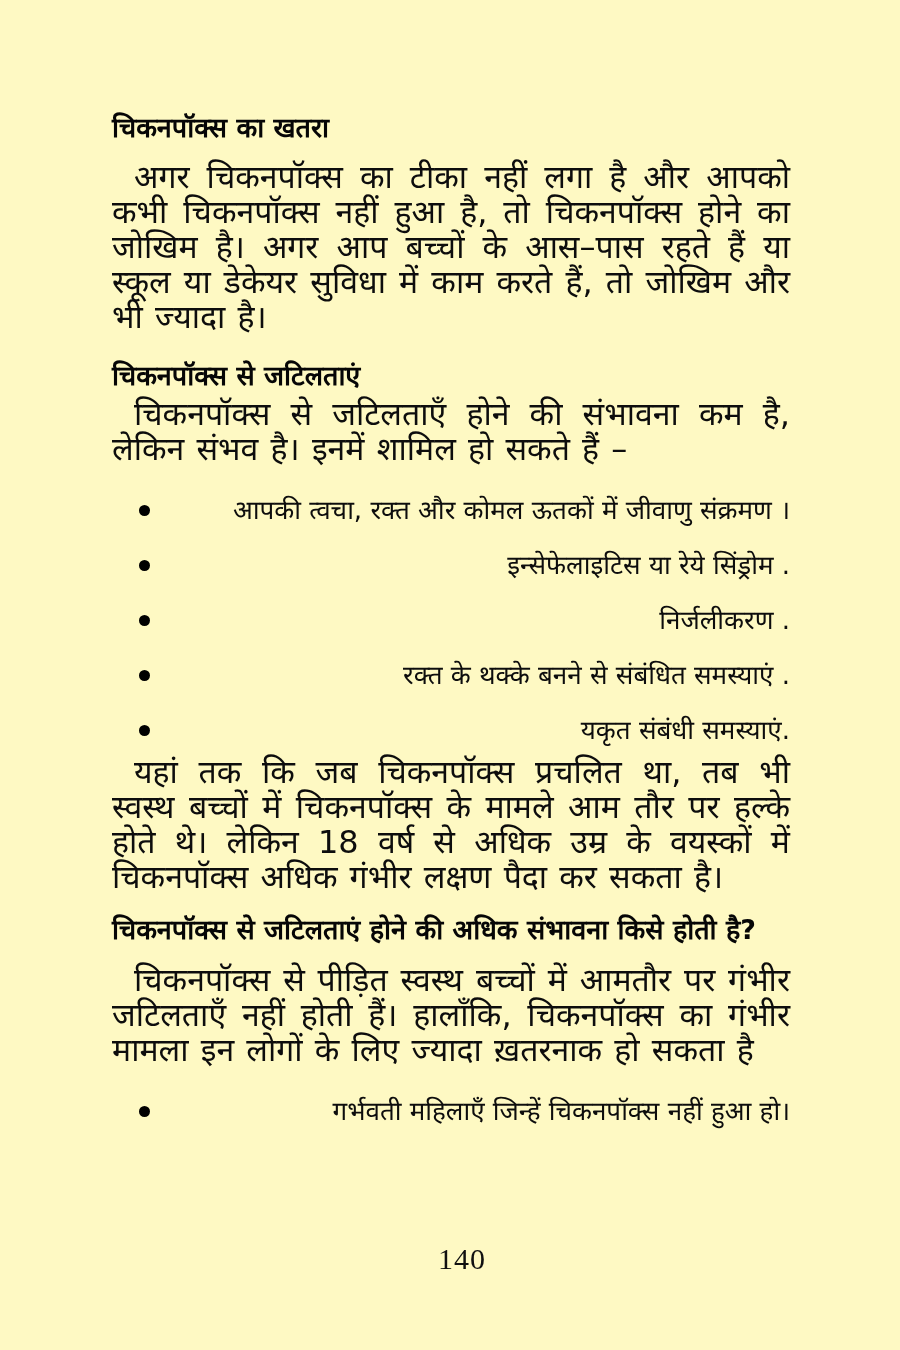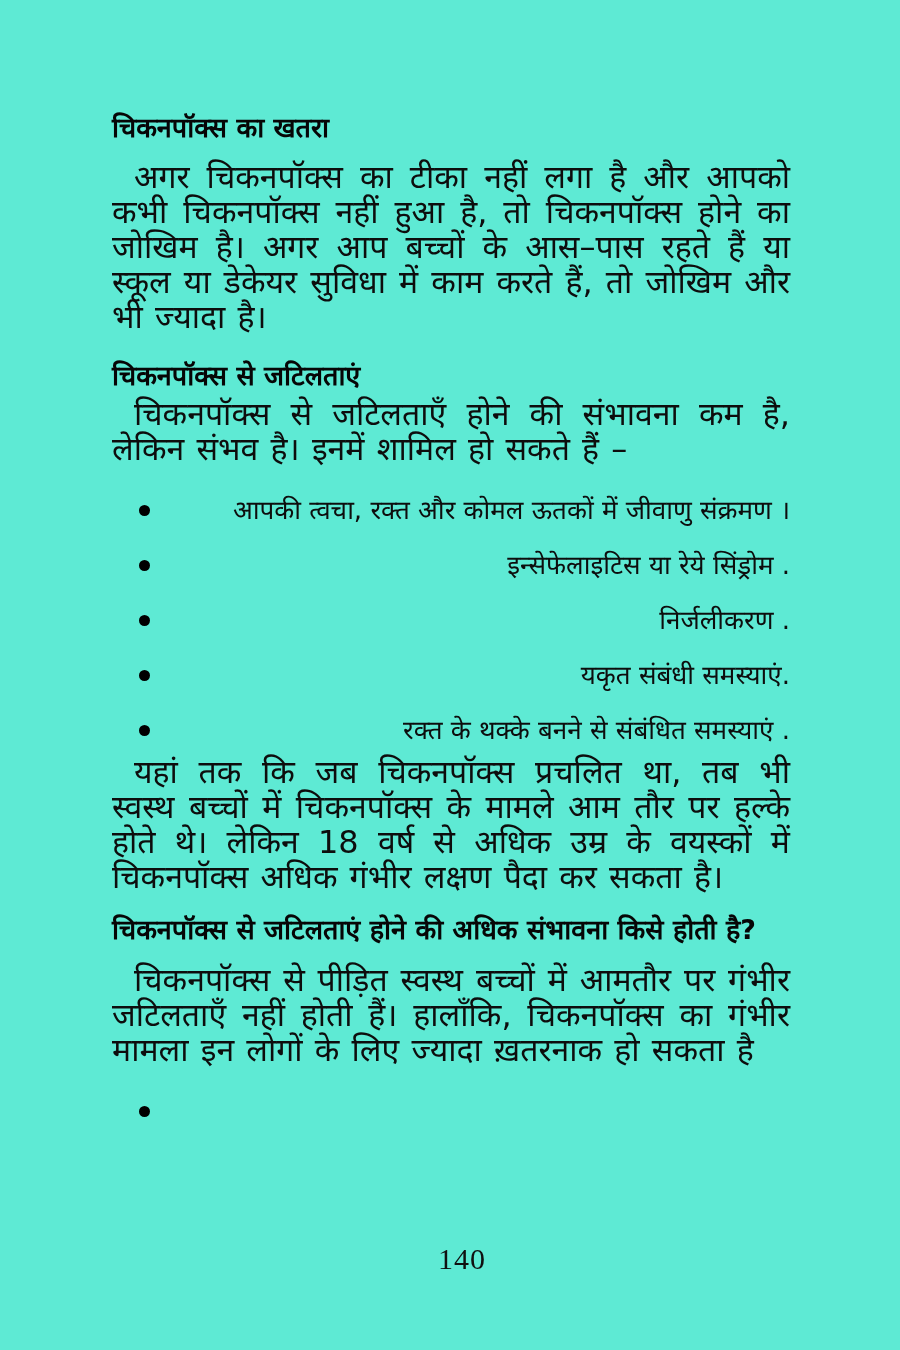--- a/index.html
+++ b/index.html
@@ -4,21 +4,21 @@
 <style>
   html, body {
     margin: 0;
     padding: 0;
     background: #ffffff;
   }
   .page {
     position: relative;
     width: 900px;
     height: 1350px;
-    background: #5eead4;
+    background: #fef9c3;
     color: #0d0d0d;
     font-family: "DejaVu Sans", "Liberation Sans", sans-serif;
     box-sizing: border-box;
     padding: 110px 110px 0 112px;
     overflow: hidden;
   }
   .heading {
     font-size: 27px;
     font-weight: 700;
     line-height: 35px;
@@ -97,36 +97,37 @@
       <li>
         <span class="dot"></span>
         <span>इन्सेफेलाइटिस या रेये सिंड्रोम .</span>
       </li>
       <li>
         <span class="dot"></span>
         <span>निर्जलीकरण .</span>
       </li>
       <li>
         <span class="dot"></span>
-        <span>यकृत संबंधी समस्याएं.</span>
+        <span>रक्त के थक्के बनने से संबंधित समस्याएं .</span>
       </li>
       <li>
         <span class="dot"></span>
-        <span>रक्त के थक्के बनने से संबंधित समस्याएं .</span>
+        <span>यकृत संबंधी समस्याएं.</span>
       </li>
     </ul>
     <p class="para after-list">यहां तक कि जब चिकनपॉक्स प्रचलित था, तब भी स्वस्थ बच्चों में चिकनपॉक्स के मामले आम तौर पर हल्के होते थे। लेकिन 18 वर्ष से अधिक उम्र के वयस्कों में चिकनपॉक्स अधिक गंभीर लक्षण पैदा कर सकता है।</p>
   </section>
 
   <section>
     <h2 class="heading h3">चिकनपॉक्स से जटिलताएं होने की अधिक संभावना किसे होती है?</h2>
     <p class="para mid">चिकनपॉक्स से पीड़ित स्वस्थ बच्चों में आमतौर पर गंभीर जटिलताएँ नहीं होती हैं। हालाँकि, चिकनपॉक्स का गंभीर मामला इन लोगों के लिए ज्यादा ख़तरनाक हो सकता है</p>
     <ul class="bullet-list">
       <li>
         <span class="dot"></span>
+        <span>गर्भवती महिलाएँ जिन्हें चिकनपॉक्स नहीं हुआ हो।</span>
       </li>
     </ul>
   </section>
 
   <div class="page-footer">
     <span class="page-number">140</span>
   </div>
 
 </div>
 

